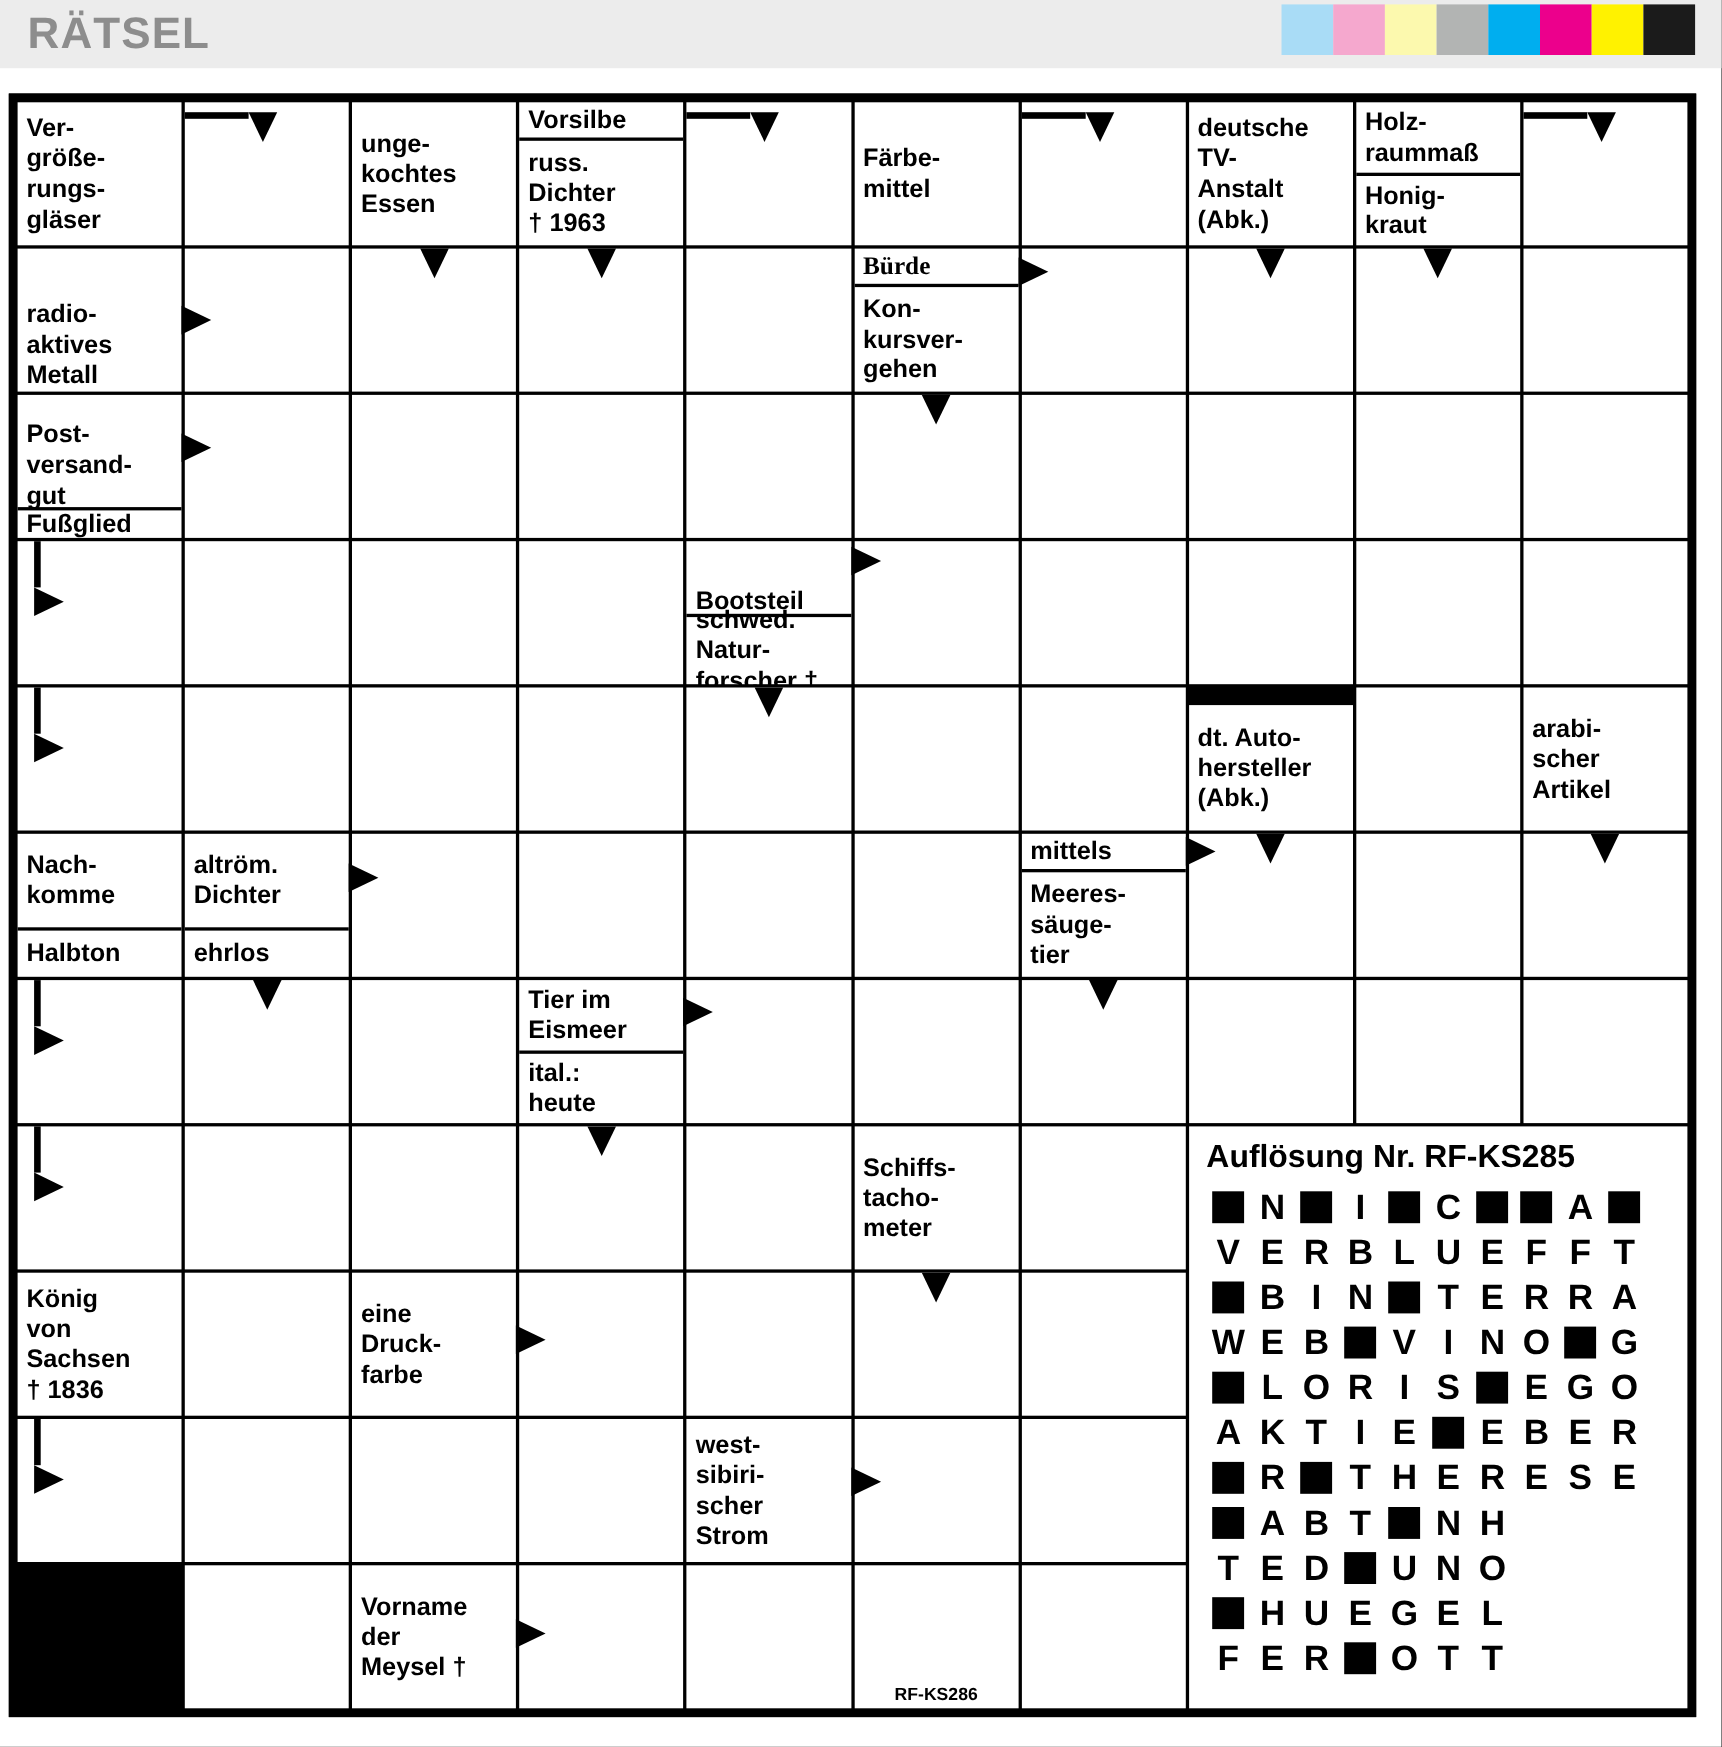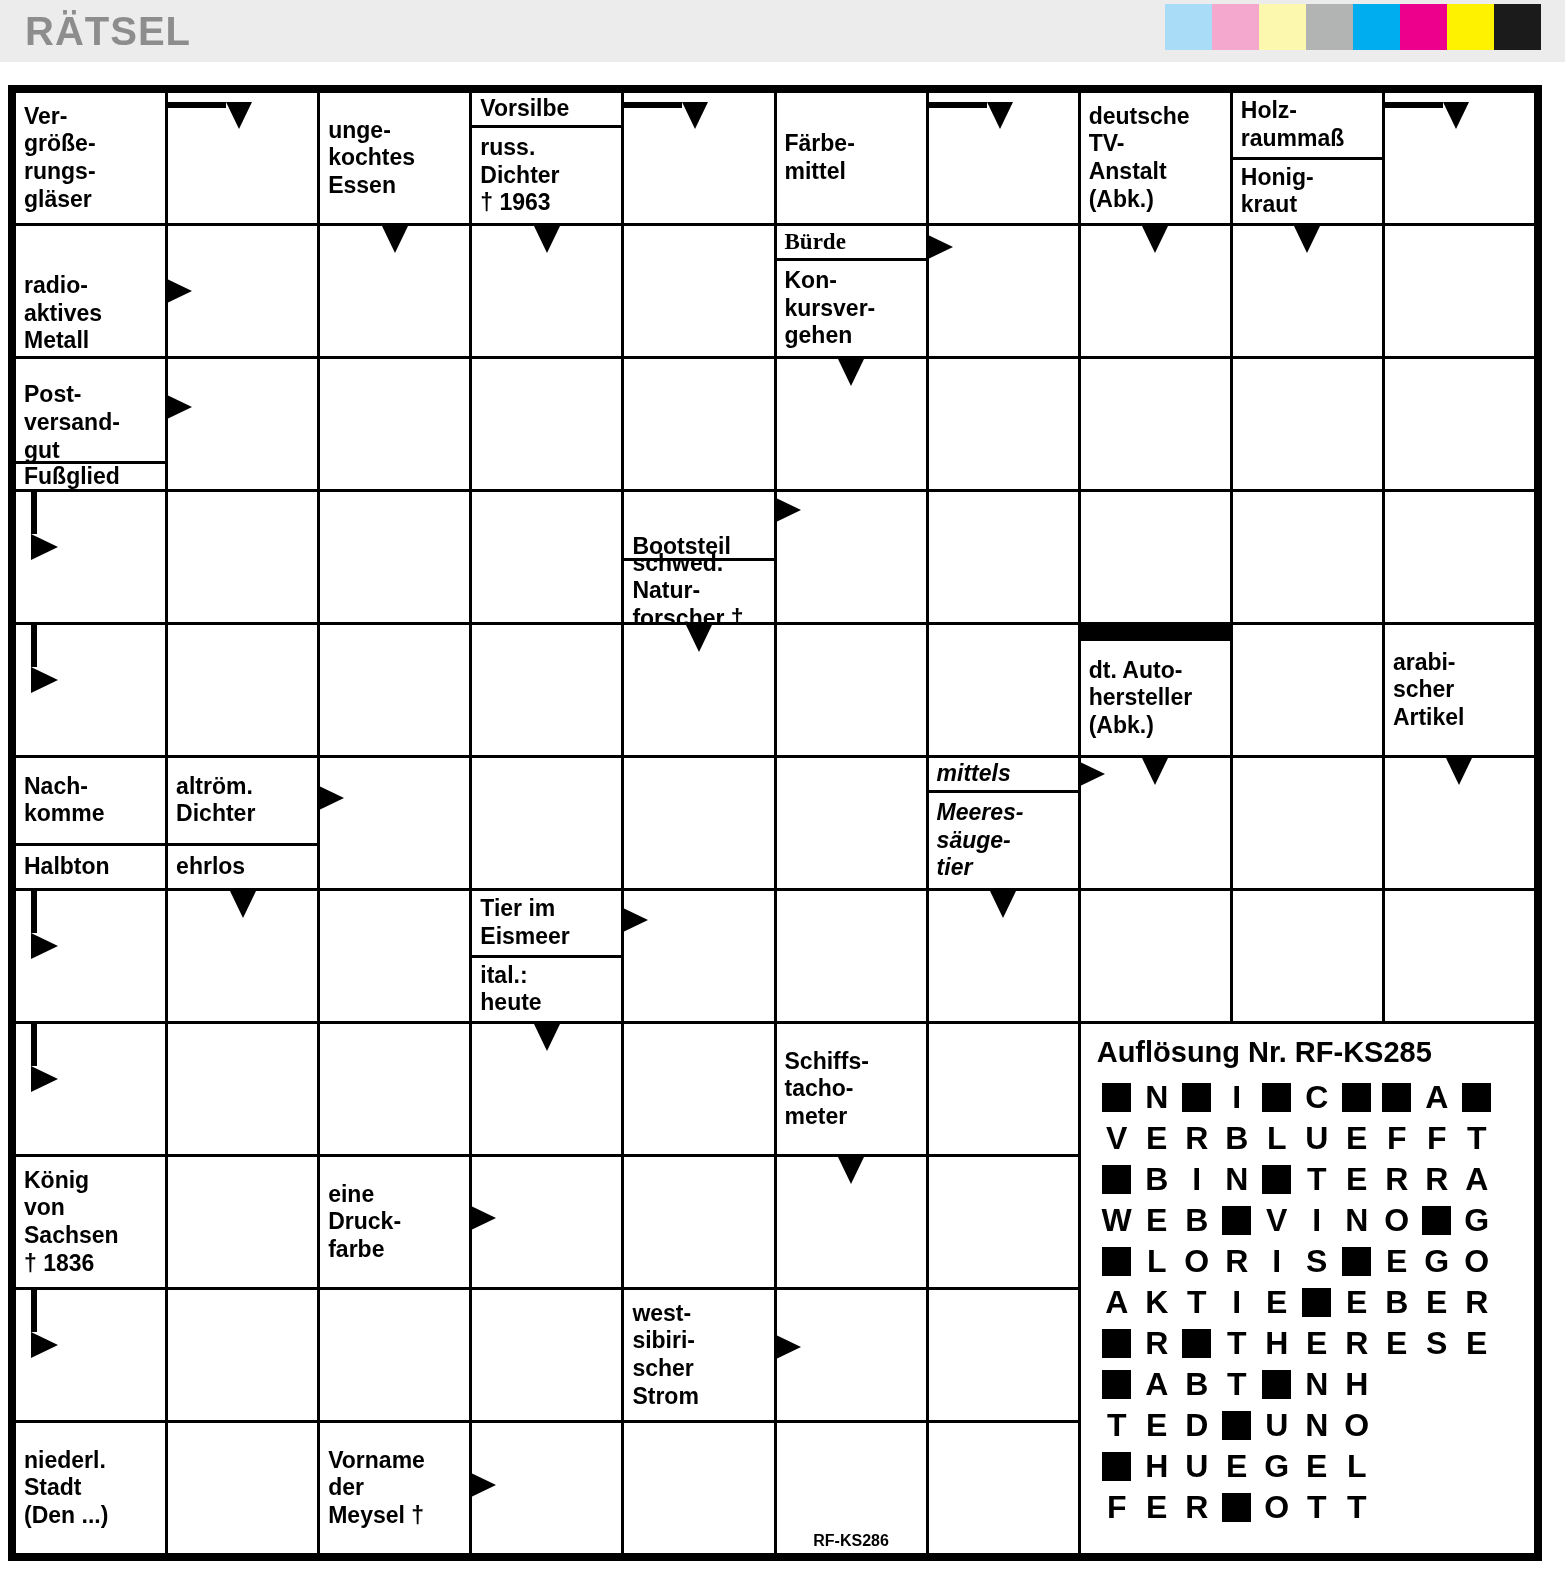--- a/index.html
+++ b/index.html
@@ -610,21 +610,21 @@
       </div>
     </div>
     <div class="cell" style="grid-area: 6 / 3;">
       <div class="ar-from-left" style="top: 31%;">
         <i class="tri-r"></i>
       </div>
     </div>
     <div class="cell" style="grid-area: 6 / 4;"></div>
     <div class="cell" style="grid-area: 6 / 5;"></div>
     <div class="cell" style="grid-area: 6 / 6;"></div>
-    <div class="cell clue" style="grid-area: 6 / 7; font-style: italic;">
+    <div class="cell clue" style="grid-area: 6 / 7;">
       <div class="sec" style="flex: 1 1 0px;">
         <div class="clue-text">mittels</div>
       </div>
       <div class="sec sec-b" style="flex: 3 1 0px;">
         <div class="clue-text">Meeres-
 säuge-
 tier</div>
       </div>
     </div>
     <div class="cell" style="grid-area: 6 / 8;">
@@ -735,25 +735,20 @@
 sibiri-
 scher
 Strom</div>
     </div>
     <div class="cell" style="grid-area: 10 / 6;">
       <div class="ar-from-left" style="top: 44%;">
         <i class="tri-r"></i>
       </div>
     </div>
     <div class="cell" style="grid-area: 10 / 7;"></div>
-    <div class="cell clue" style="grid-area: 11 / 1;">
-      <div class="clue-text">niederl.
-Stadt
-(Den ...)</div>
-    </div>
     <div class="cell" style="grid-area: 11 / 2;"></div>
     <div class="cell clue" style="grid-area: 11 / 3;">
       <div class="clue-text">Vorname
 der
 Meysel †</div>
     </div>
     <div class="cell" style="grid-area: 11 / 4;">
       <div class="ar-from-left" style="top: 48%;">
         <i class="tri-r"></i>
       </div>

